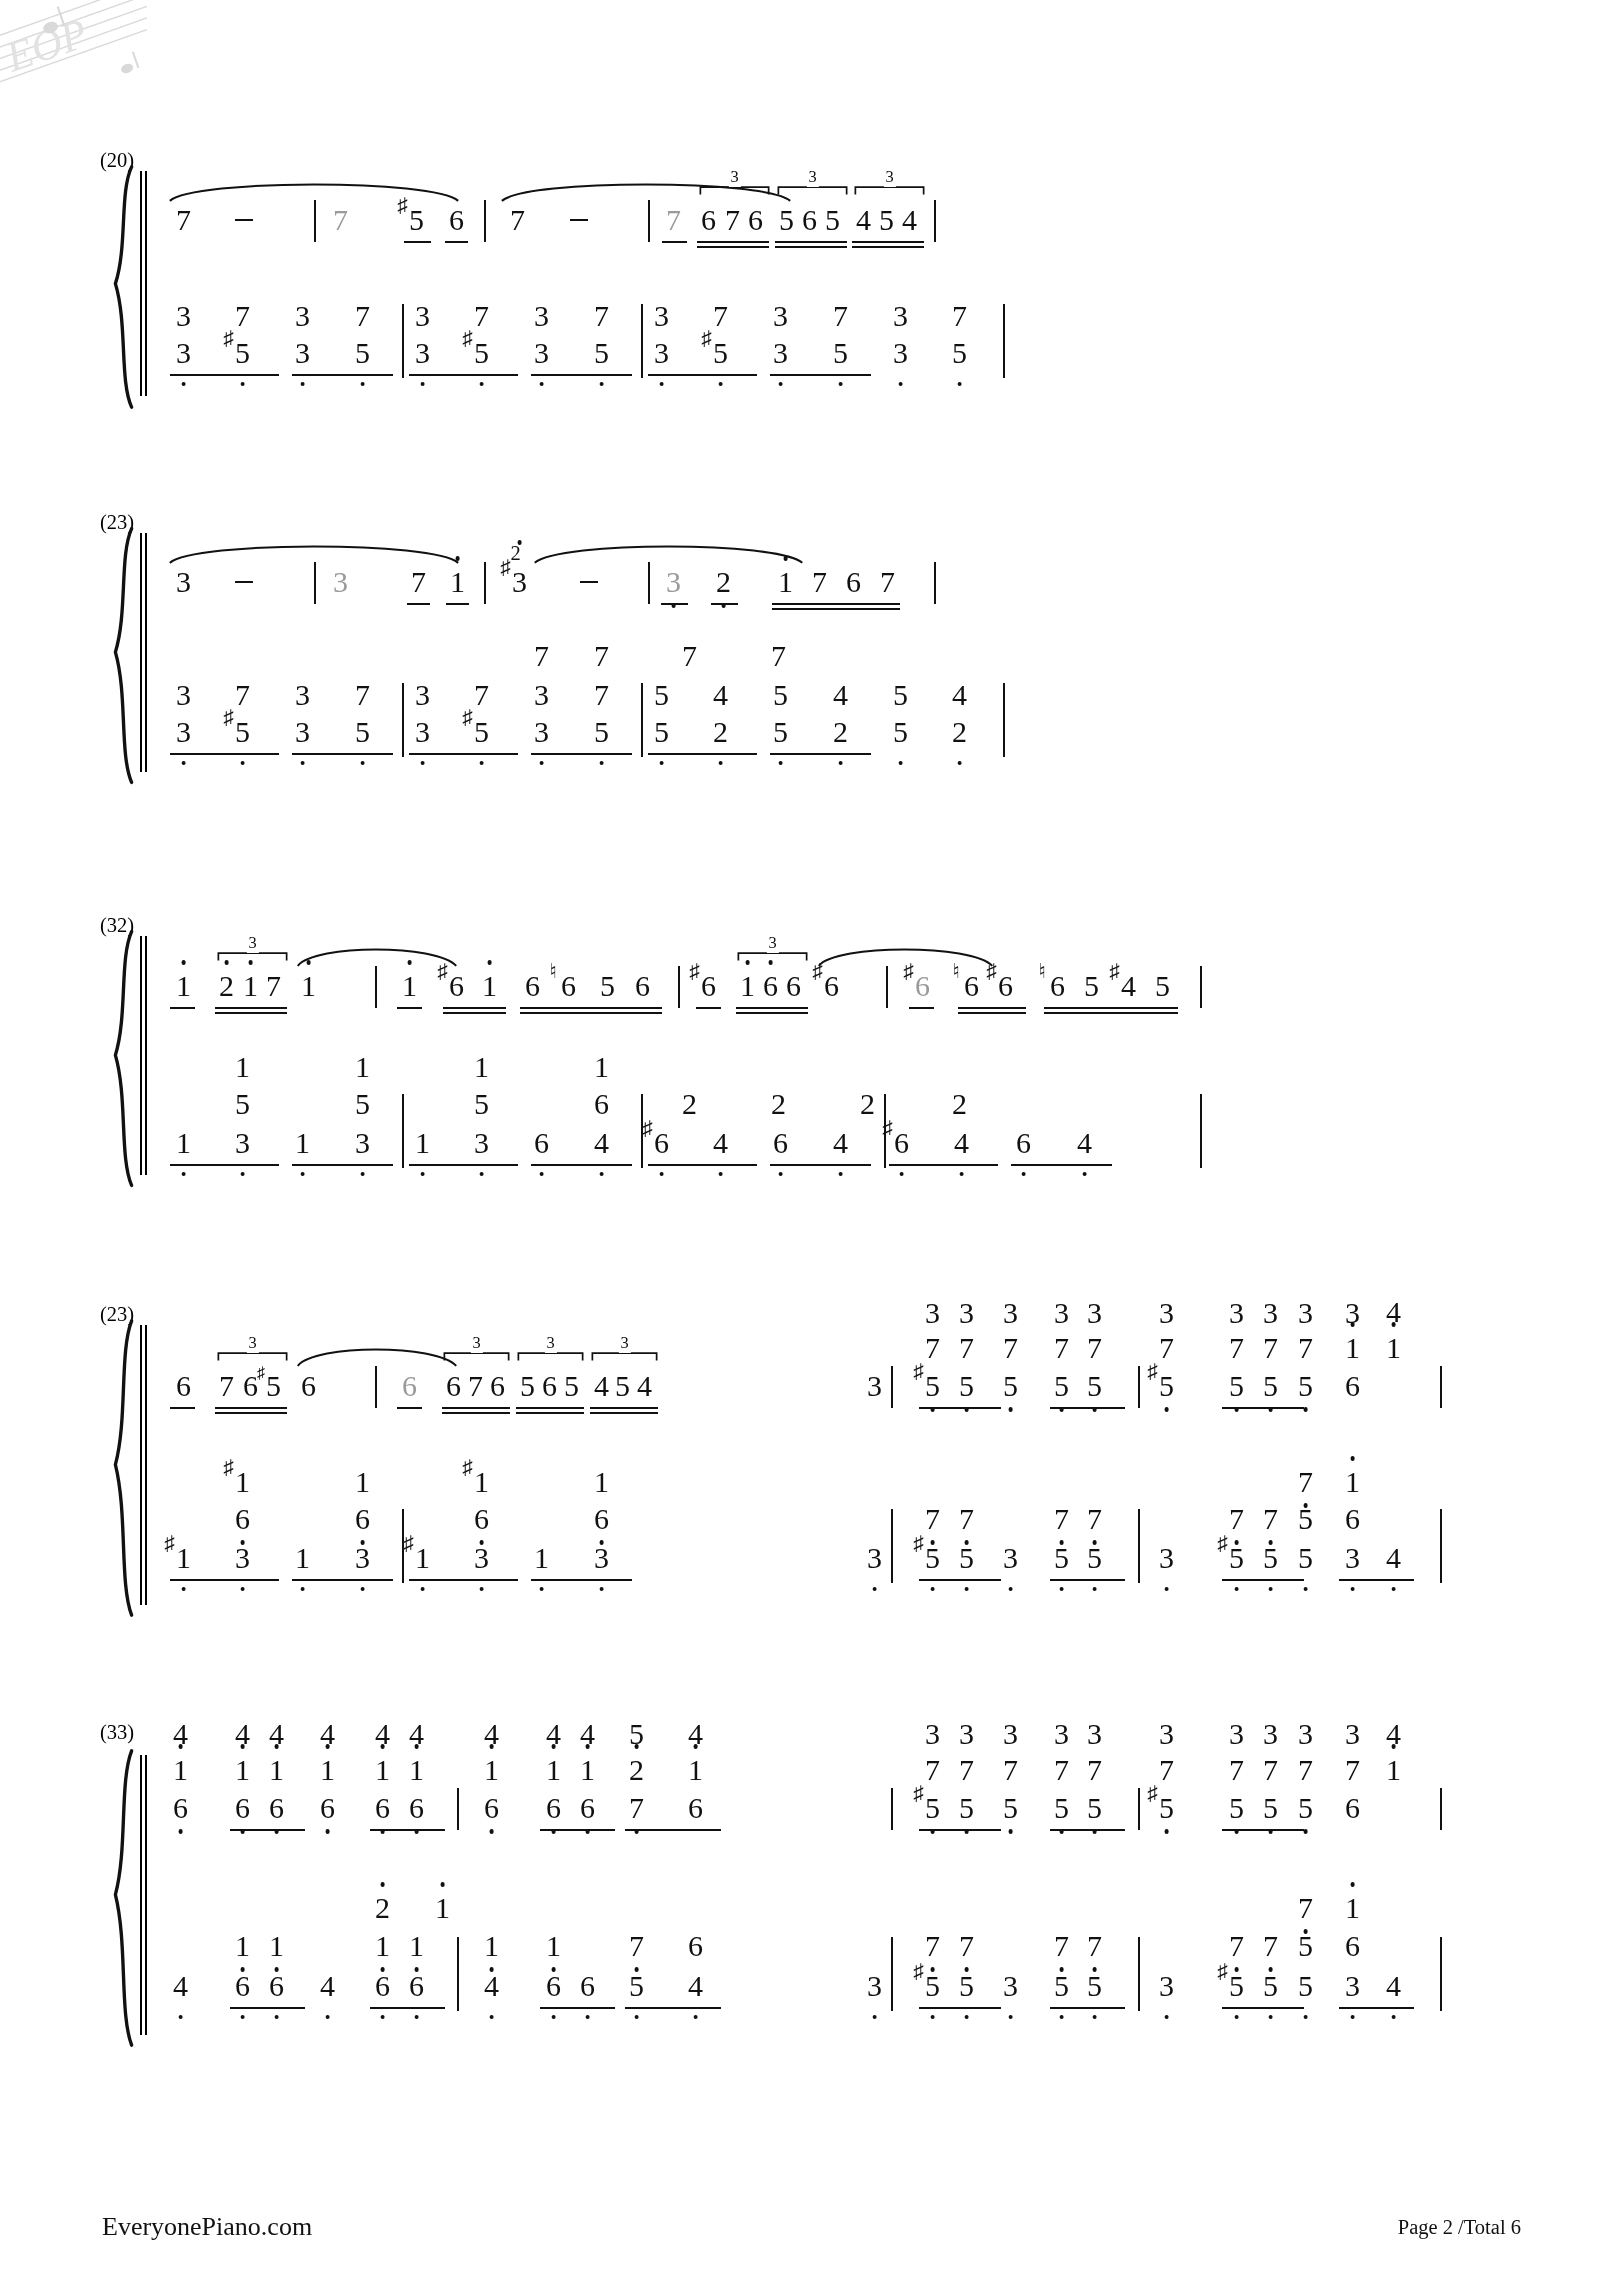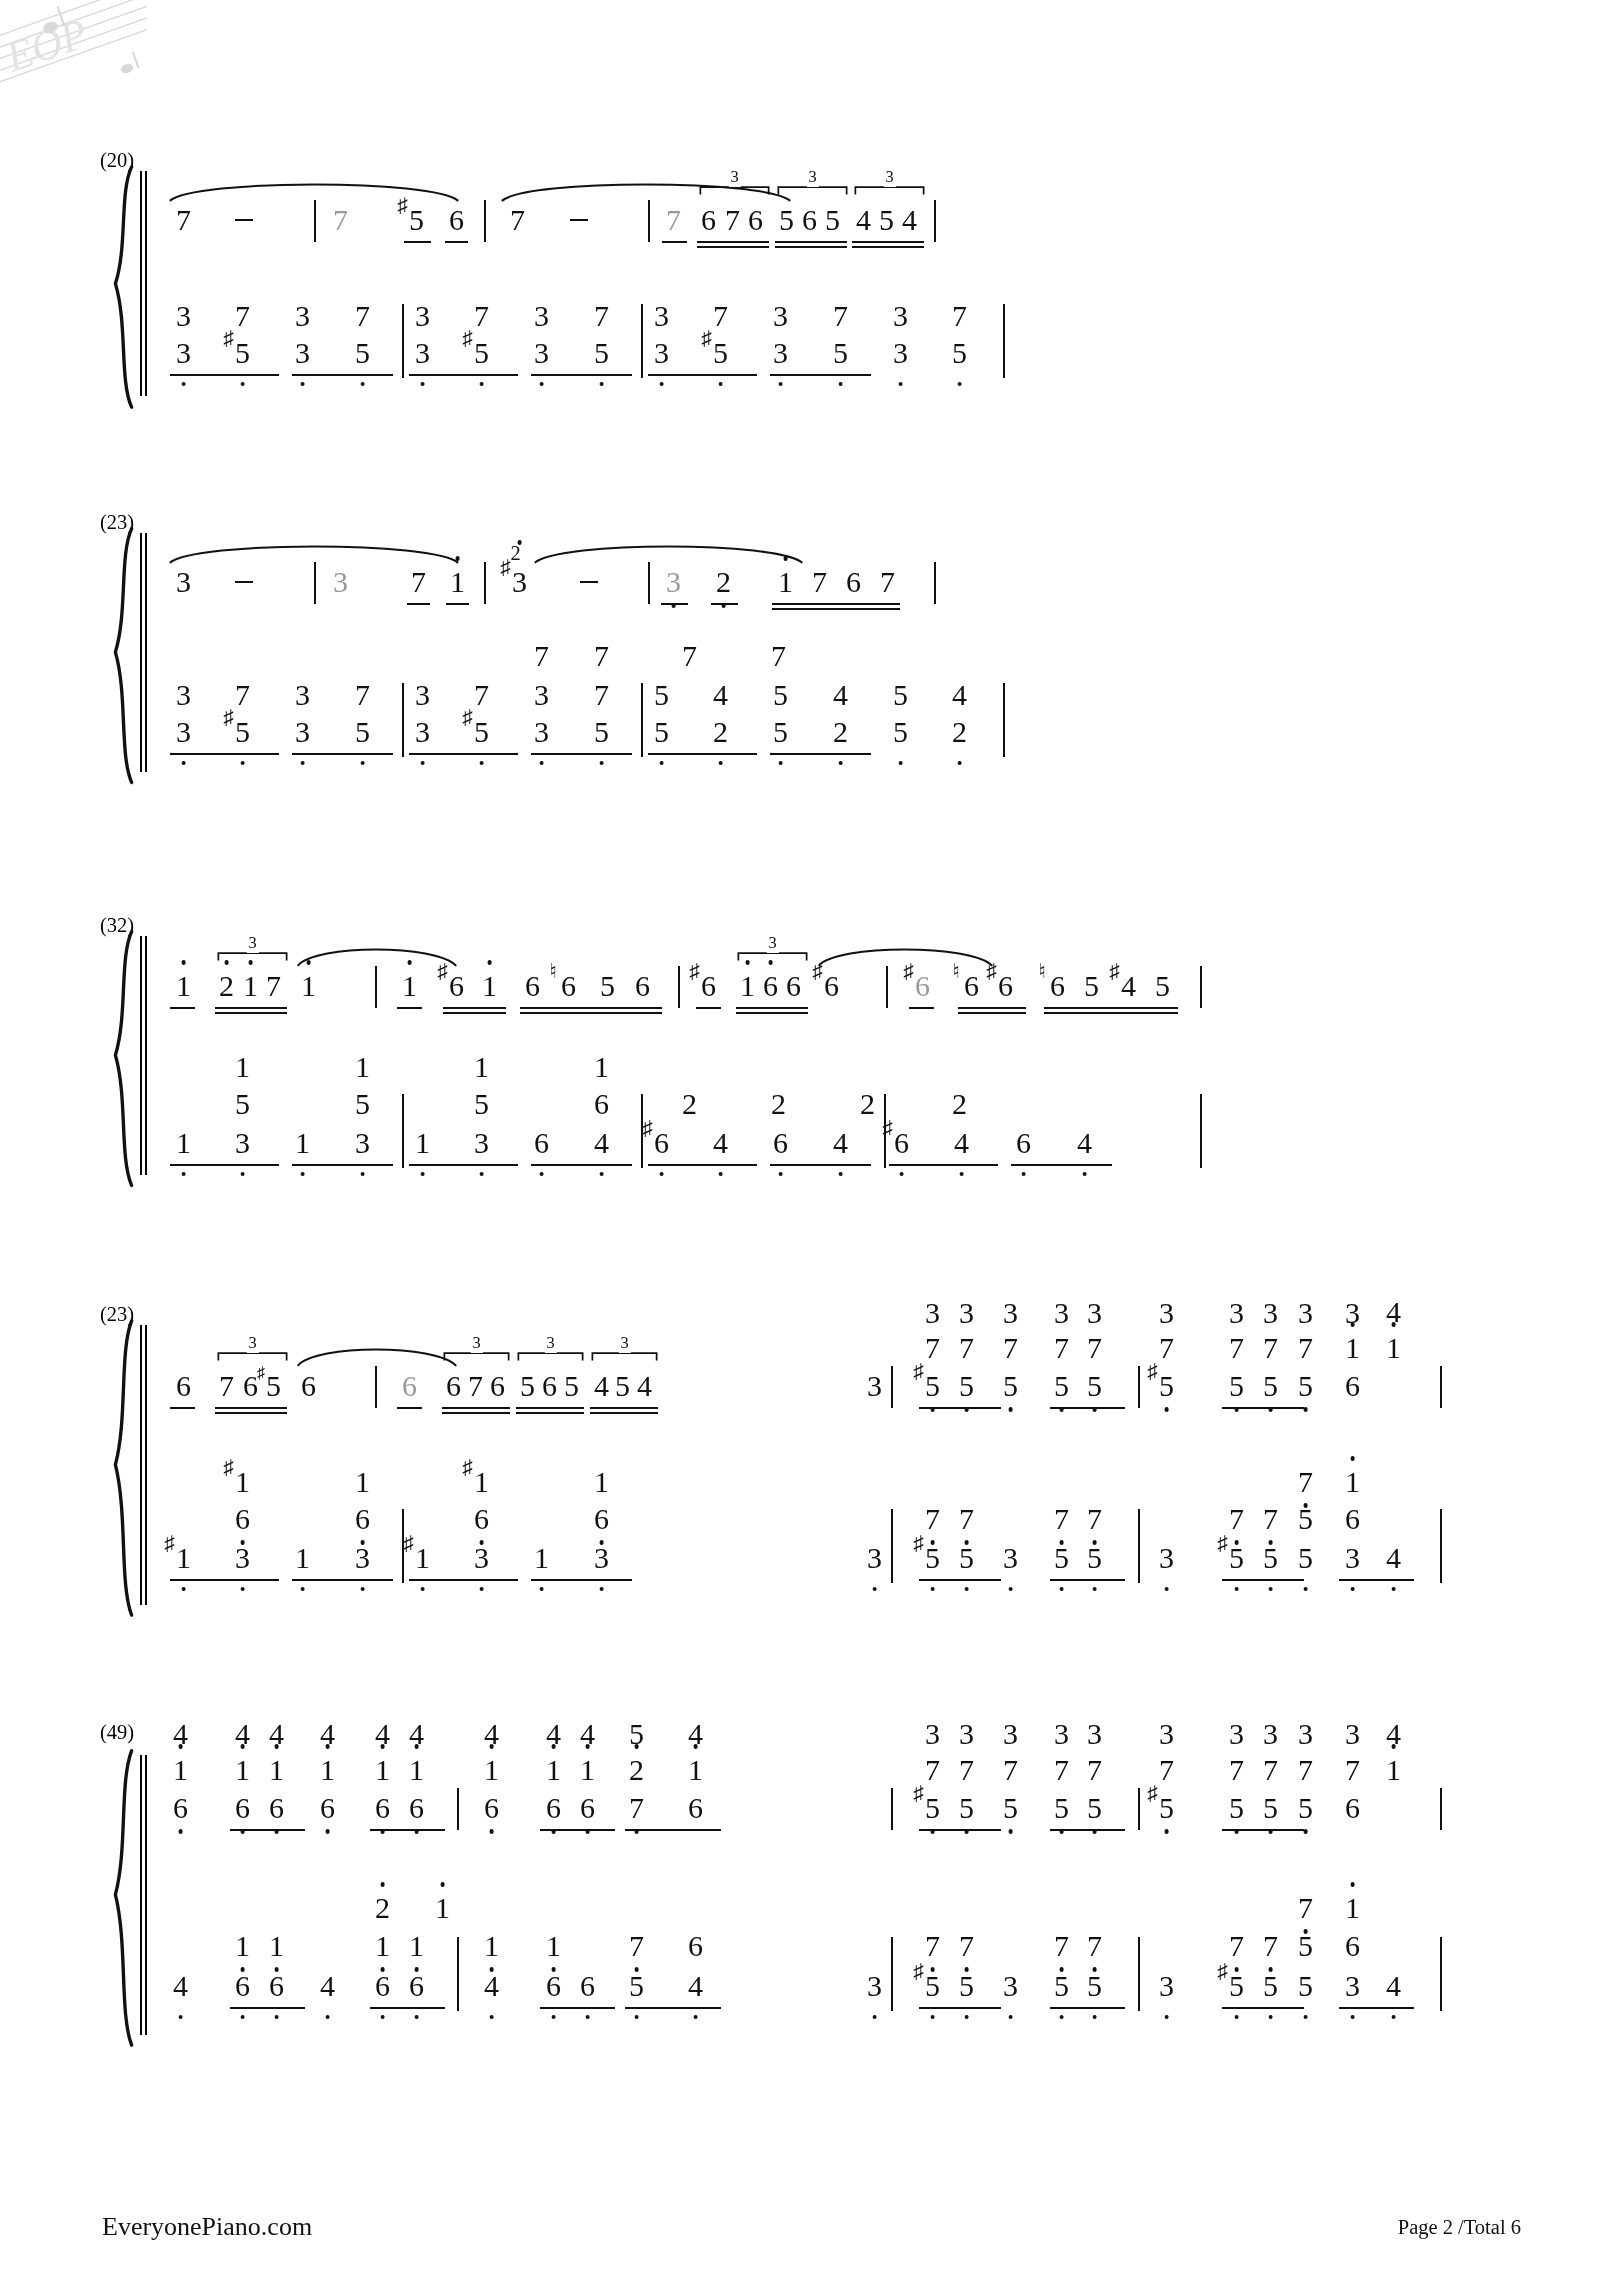--- a/index.html
+++ b/index.html
@@ -765,21 +765,21 @@
       <div class="note" style="left:1196px;">5<span class="dot-dn2"></span></div>
       <div class="note" style="left:1243px;">3<span class="dot-dn2"></span></div>
       <div class="note" style="left:1284px;">4<span class="dot-dn2"></span></div>
       <div class="beam" style="left:1120px; top:36px; width:82px;"></div>
       <div class="beam" style="left:1237px; top:36px; width:75px;"></div>
       <div class="bar" style="left:1338px; top:-34px; height:74px;"></div>
     </div>
   </div>
 
   <div class="system" style="top:1748px; height:355px;">
-    <div class="measure-number" style="top:-27px;">(49)</div>
+    <div class="measure-number" style="top:-27px;">(33)</div>
 
     <div class="brace">
       <svg width="27" height="300" viewBox="0 0 40 440">
         <path d="M32 2 C14 48 26 148 8 215 C26 288 14 390 32 438" stroke="#111" stroke-width="5" fill="none" stroke-linecap="round"></path>
       </svg>
     </div>
     <div class="sysbar" style="height:280px; top:6.8px;">
       <div class="l1" style="height:280px;"></div>
       <div class="l2" style="height:280px;"></div>
     </div>

